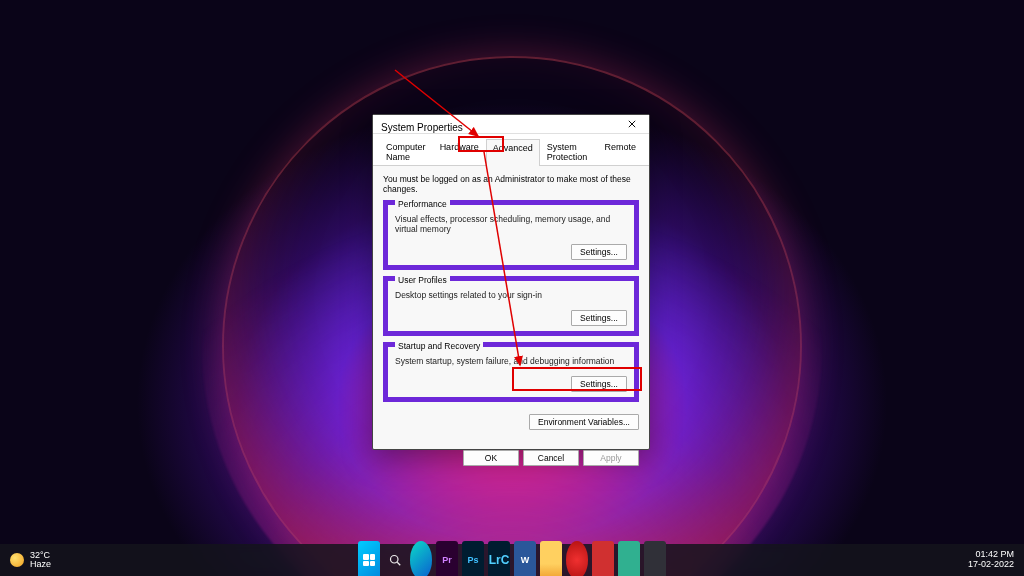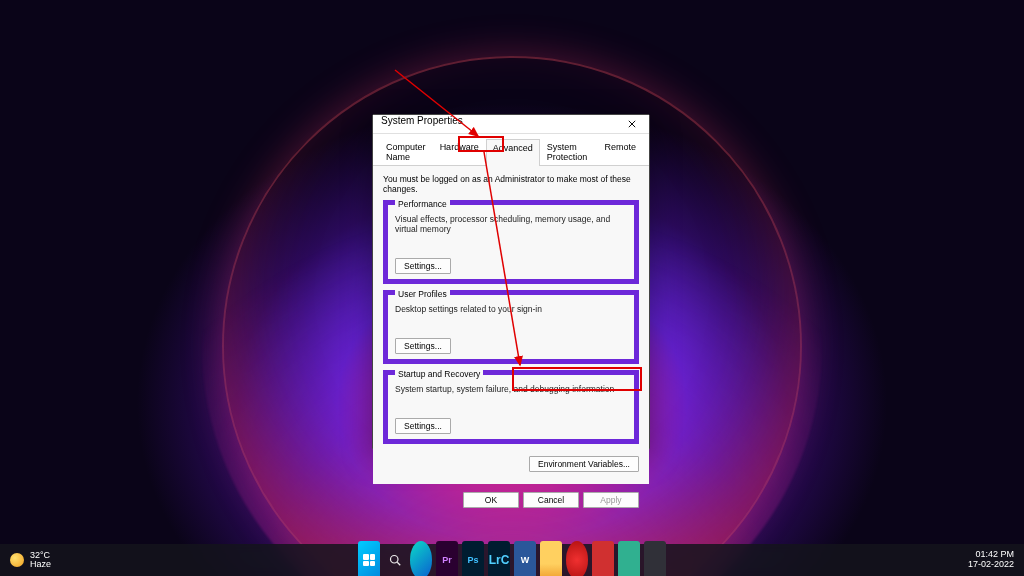--- a/index.html
+++ b/index.html
@@ -20,21 +20,21 @@
       box-shadow: 0 0 40px rgba(255,60,120,0.3), inset 0 -50px 80px rgba(255,50,80,0.35);
     }
 
     .dialog {
       position: absolute; left: 372px; top: 114px; width: 278px; height: 336px;
       background: #f8f8f8; border: 1px solid #444; border-radius: 2px;
       display: flex; flex-direction: column; font-size: 9px; color: #000;
       box-shadow: 0 8px 30px rgba(0,0,0,0.4);
     }
     .titlebar {
-      height: 22px; background: #fff; display: flex; align-items: flex-start;
+      height: 22px; background: #fff; display: flex; align-items: flex-end;
       justify-content: space-between; padding: 0 4px 0 8px; border-bottom: 1px solid #e0e0e0;
     }
     .titlebar .title { font-size: 10px; }
     .close-btn { width: 26px; height: 18px; display:flex; align-items:center; justify-content:center; cursor:pointer; }
     .close-btn svg { width:8px; height:8px; }
 
     .tabs { display: flex; padding: 4px 6px 0 6px; background:#fff; border-bottom:1px solid #d0d0d0; gap:0; }
     .tab {
       padding: 3px 6px; font-size: 9px; border: 1px solid transparent; border-bottom:none;
       cursor: pointer; background: #fff; position:relative;
@@ -42,21 +42,21 @@
     .tab.active {
       border-color: #d0d0d0; background:#f8f8f8; top:1px;
     }
 
     .content { padding: 8px 10px; background: #f8f8f8; flex: 1; display: flex; flex-direction: column; }
     .instr { font-size: 8.5px; margin-bottom: 6px; }
     .group { border: 5px solid #6d28d9; padding: 5px 7px 5px 7px; margin-bottom: 6px; position:relative; }
     .group-title { position:relative; top:-11px; background:#f8f8f8; padding:0 3px; font-size:8.5px; display:inline-block; }
     .group-body { margin-top:-6px; }
     .group-desc { font-size: 8.5px; color:#222; }
-    .group-btn-row { display:flex; margin-top:24px; }
+    .group-btn-row { display:flex; justify-content:flex-end; margin-top:10px; }
     .win-btn {
       min-width: 56px; height: 16px; background:#fdfdfd; border:1px solid #aaa;
       font-size: 8.5px; padding: 0 8px; cursor:pointer; border-radius:1px;
     }
     .win-btn.disabled { color:#999; }
 
     .env-row { display:flex; justify-content:flex-end; margin: 6px 0 4px 0; }
     .env-btn { min-width: 110px; }
 
     .dlg-buttons {

